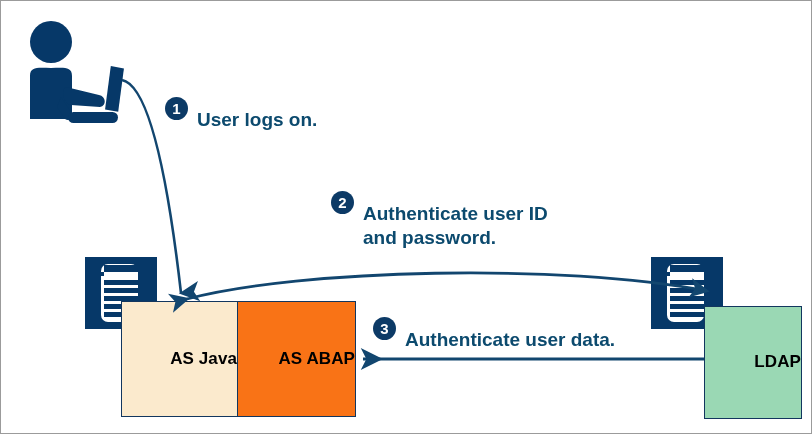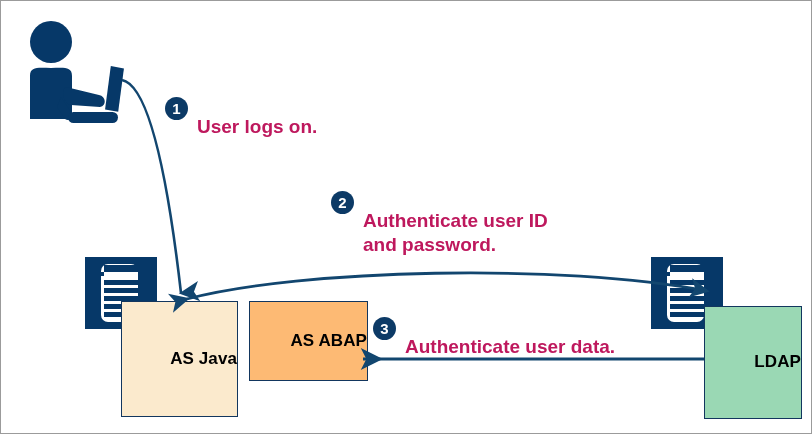--- a/index.html
+++ b/index.html
@@ -64,21 +64,21 @@
     display: flex;
     align-items: center;
     justify-content: flex-end;
     text-align: center;
     font-weight: bold;
     font-size: 17px;
     color: #000000;
     letter-spacing: 0.1px;
   }
   #box-as-java   { left: 120px; top: 300px; width: 117px; height: 116px; background: #fbeacd; }
-  #box-as-abap   { left: 248px; top: 300px; width: 119px; height: 80px; background: #fdba74; }
+  #box-as-abap   { left: 236px; top: 300px; width: 119px; height: 116px; background: #f97316; }
   #box-ldap      { left: 703px; top: 305px; width: 98px;  height: 113px; background: #9ad8b4; padding-left: 40px; }
   #box-ldap .label-stack { line-height: 1.22; }
 
   
   .step {
     position: absolute;
     display: flex;
     align-items: flex-start;
     gap: 9px;
   }
@@ -92,24 +92,24 @@
     font-size: 15px;
     font-weight: bold;
     display: flex;
     align-items: center;
     justify-content: center;
     line-height: 1;
   }
   .step-text {
     font-size: 19px;
     font-weight: bold;
-    color: #be185d;
+    color: #0c4a6e;
     line-height: 1.25;
     white-space: pre-line;
-    margin-top: 18px;
+    margin-top: 11px;
   }
 
   #step-1 { left: 164px; top: 96px; }
   #step-2 { left: 330px; top: 190px; }
   #step-3 { left: 372px; top: 316px; }
 
   
   #arrow-layer {
     position: absolute;
     left: 0; top: 0;

